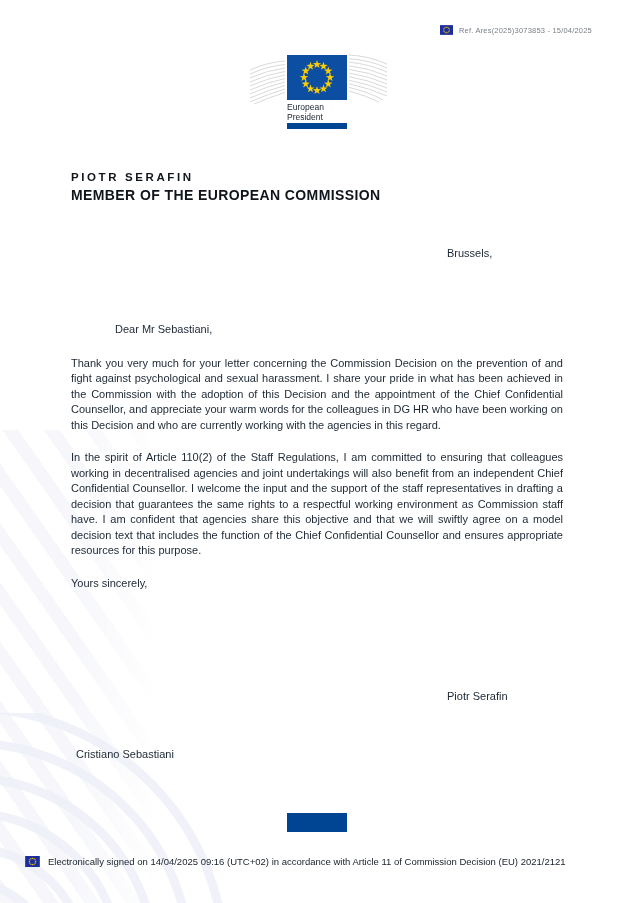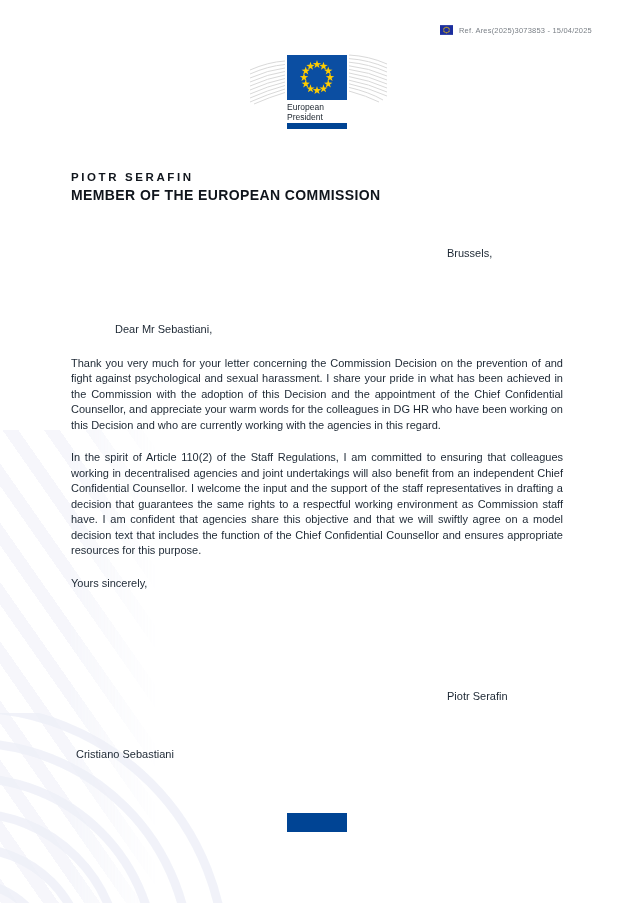--- a/index.html
+++ b/index.html
@@ -162,14 +162,21 @@
   </div>
 
   <div class="sig-name">Piotr Serafin</div>
 
   <div class="recipient">
     <div>Cristiano Sebastiani</div>
   </div>
 
   <div class="brand-bar"></div>
 
+  <div class="footer-bar">
+    <svg class="flag" width="15" height="11" viewBox="0 0 60 45">
+      <rect width="60" height="45" fill="#1b2e9e"></rect>
+      <use href="#eu-star-ring" transform="translate(30,22.5)"></use>
+    </svg>
+    <span class="txt">Electronically signed on 14/04/2025 09:16 (UTC+02) in accordance with Article 11 of Commission Decision (EU) 2021/2121</span>
+  </div>
 
 </div>
 
 </body></html>

